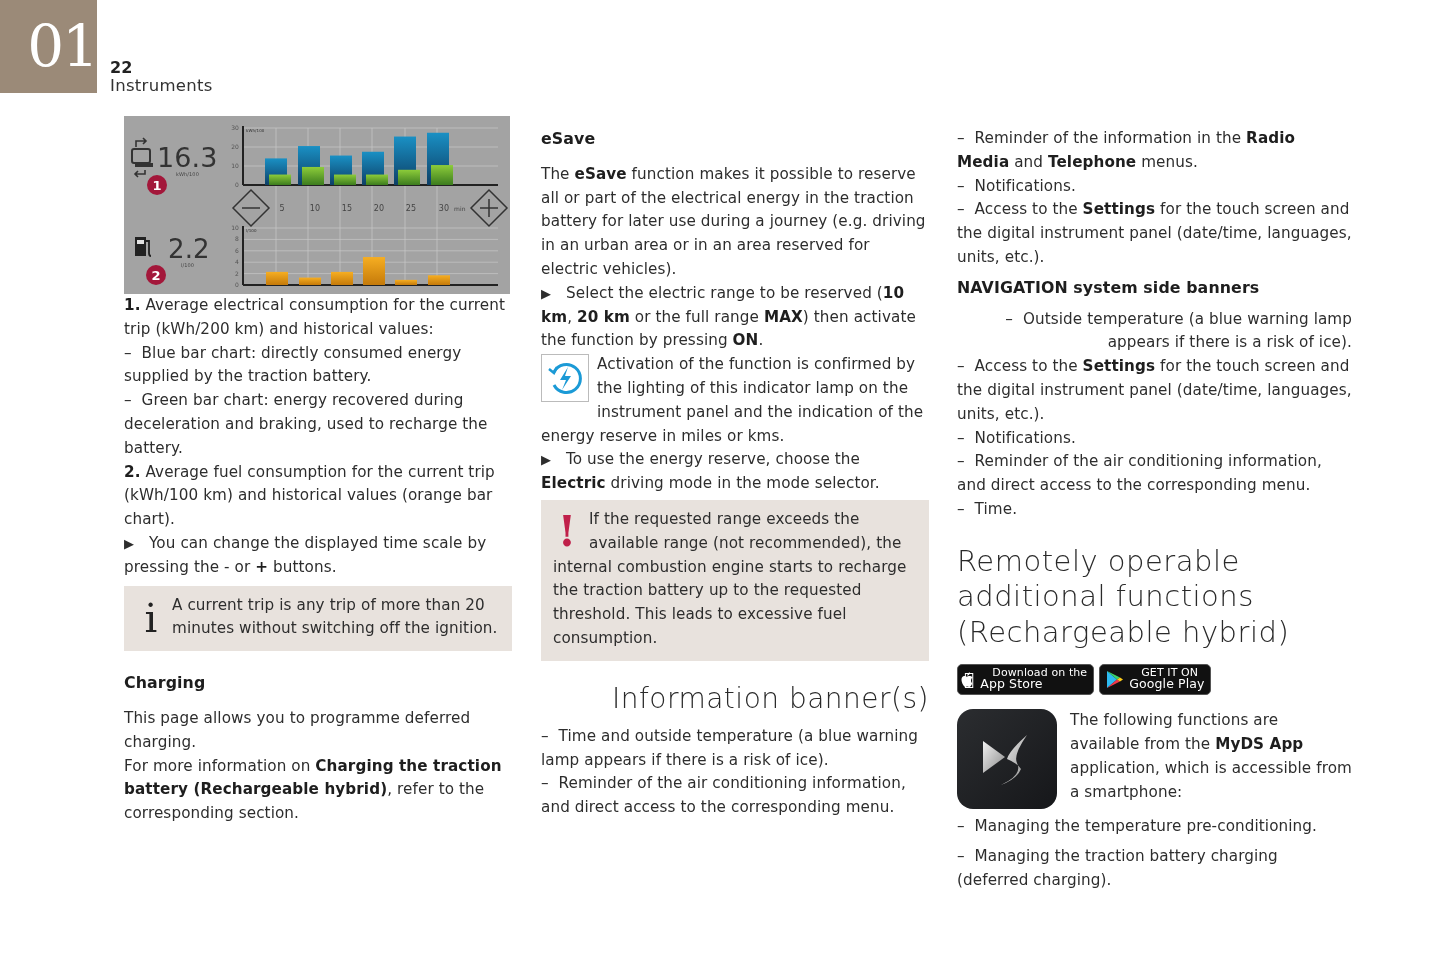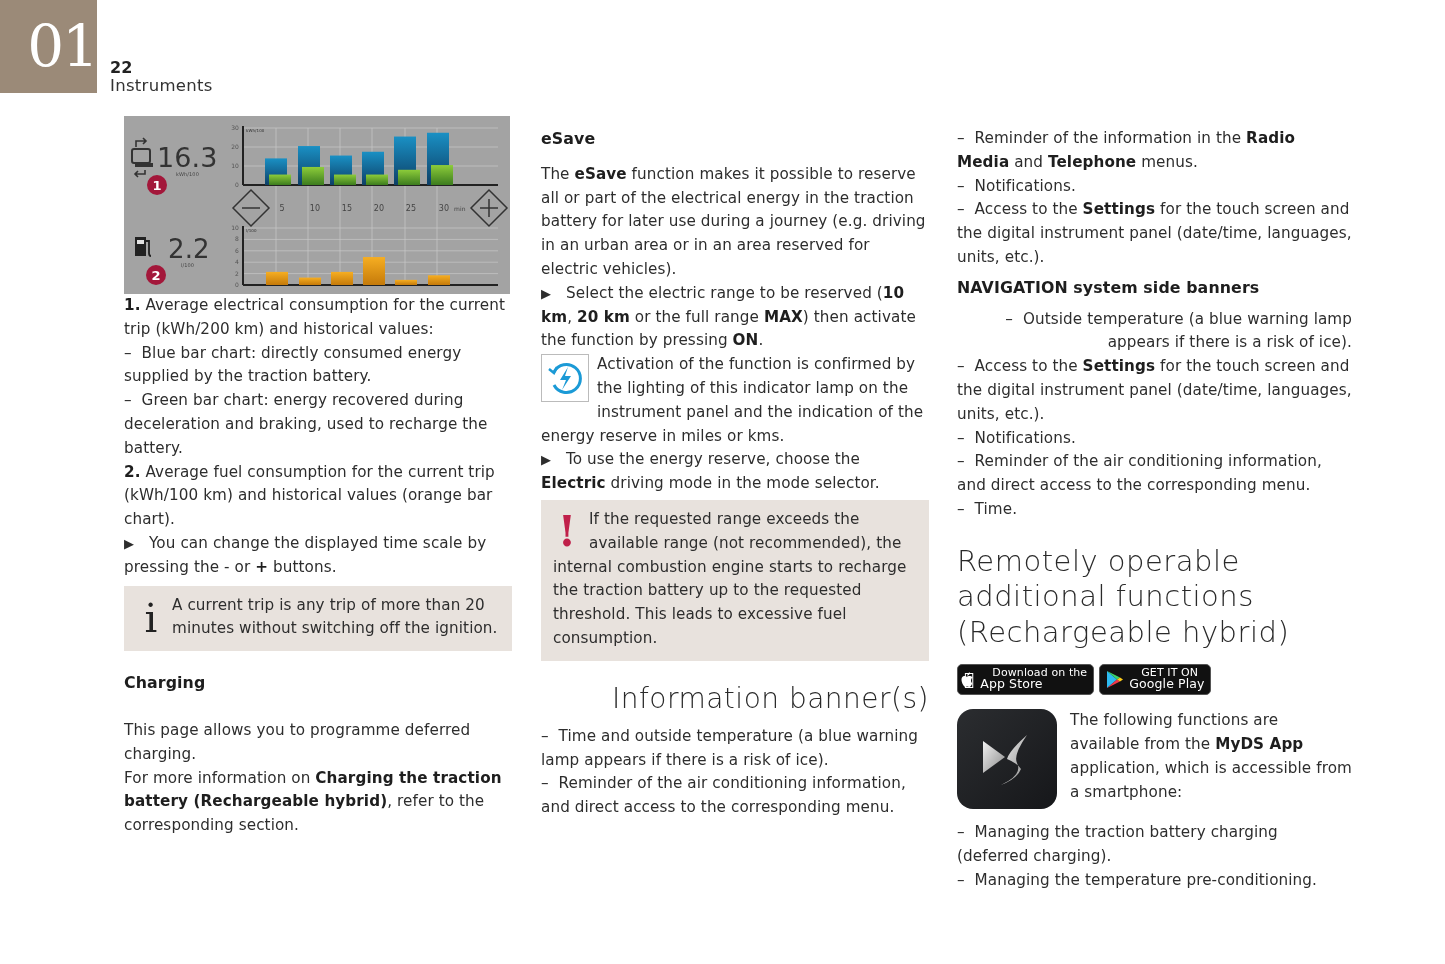--- a/index.html
+++ b/index.html
@@ -185,21 +185,21 @@
   <p><b>1.</b><span> Average electrical consumption for the current trip (kWh/200 km) and historical values:</span></p>
   <p class="dash">Blue bar chart: directly consumed energy supplied by the traction battery.</p>
   <p class="dash">Green bar chart: energy recovered during deceleration and braking, used to recharge the battery.</p>
   <p><b>2.</b><span> Average fuel consumption for the current trip (kWh/100 km) and historical values (orange bar chart).</span></p>
   <p><span class="arrow">▶</span><span>You can change the displayed time scale by pressing the </span><span>-</span><span> or </span><b>+</b><span> buttons.</span></p>
   <div class="note note-info" style="margin-top:6px;">
     <span class="lead-icon">i</span>
     <span>A current trip is any trip of more than 20 minutes without switching off the ignition.</span>
   </div>
   <p class="subhead" style="margin-top:20px;">Charging</p>
-  <p style="margin-top:24px;">This page allows you to programme deferred charging.</p>
+  <p style="margin-top:12px;">This page allows you to programme deferred charging.</p>
   <p><span>For more information on </span><b>Charging the traction battery (Rechargeable hybrid)</b><span>, refer to the corresponding section.</span></p>
 </div>
 
 <div class="col" id="col2">
   <p class="subhead">eSave</p>
   <p style="margin-top:12px;"><span>The </span><b>eSave</b><span> function makes it possible to reserve all or part of the electrical energy in the traction battery for later use during a journey (e.g. driving in an urban area or in an area reserved for electric vehicles).</span></p>
   <p><span class="arrow">▶</span><span>Select the electric range to be reserved (</span><b>10 km</b><span>, </span><b>20 km</b><span> or the full range </span><b>MAX</b><span>) then activate the function by pressing </span><b>ON</b><span>.</span></p>
   <p>
     <span class="esave-icon">
       <svg width="40" height="40" viewBox="0 0 40 40">
@@ -264,15 +264,15 @@
               <stop offset="1" stop-color="#8a8a8a"></stop>
             </linearGradient>
           </defs>
         <path d="M6 12 L28 28 L6 44 Z" fill="url(#silver)"></path>
         <path d="M50 6 Q32 22 30 30 Q40 34 44 40 Q40 50 24 56 Q46 46 40 34 Q36 26 50 6 Z" fill="url(#silver)"></path>
       </svg>
     </div>
     <p style="margin-left:113px;"><span>The following functions are available from the </span><b>MyDS App</b><span> application, which is accessible from a smartphone:</span></p>
     <div style="clear:both;"></div>
   </div>
+  <p class="dash">Managing the temperature pre-conditioning.</p>
   <p class="dash" style="margin-top:6px;">Managing the traction battery charging (deferred charging).</p>
-  <p class="dash">Managing the temperature pre-conditioning.</p>
 </div>
 
 </body></html>

